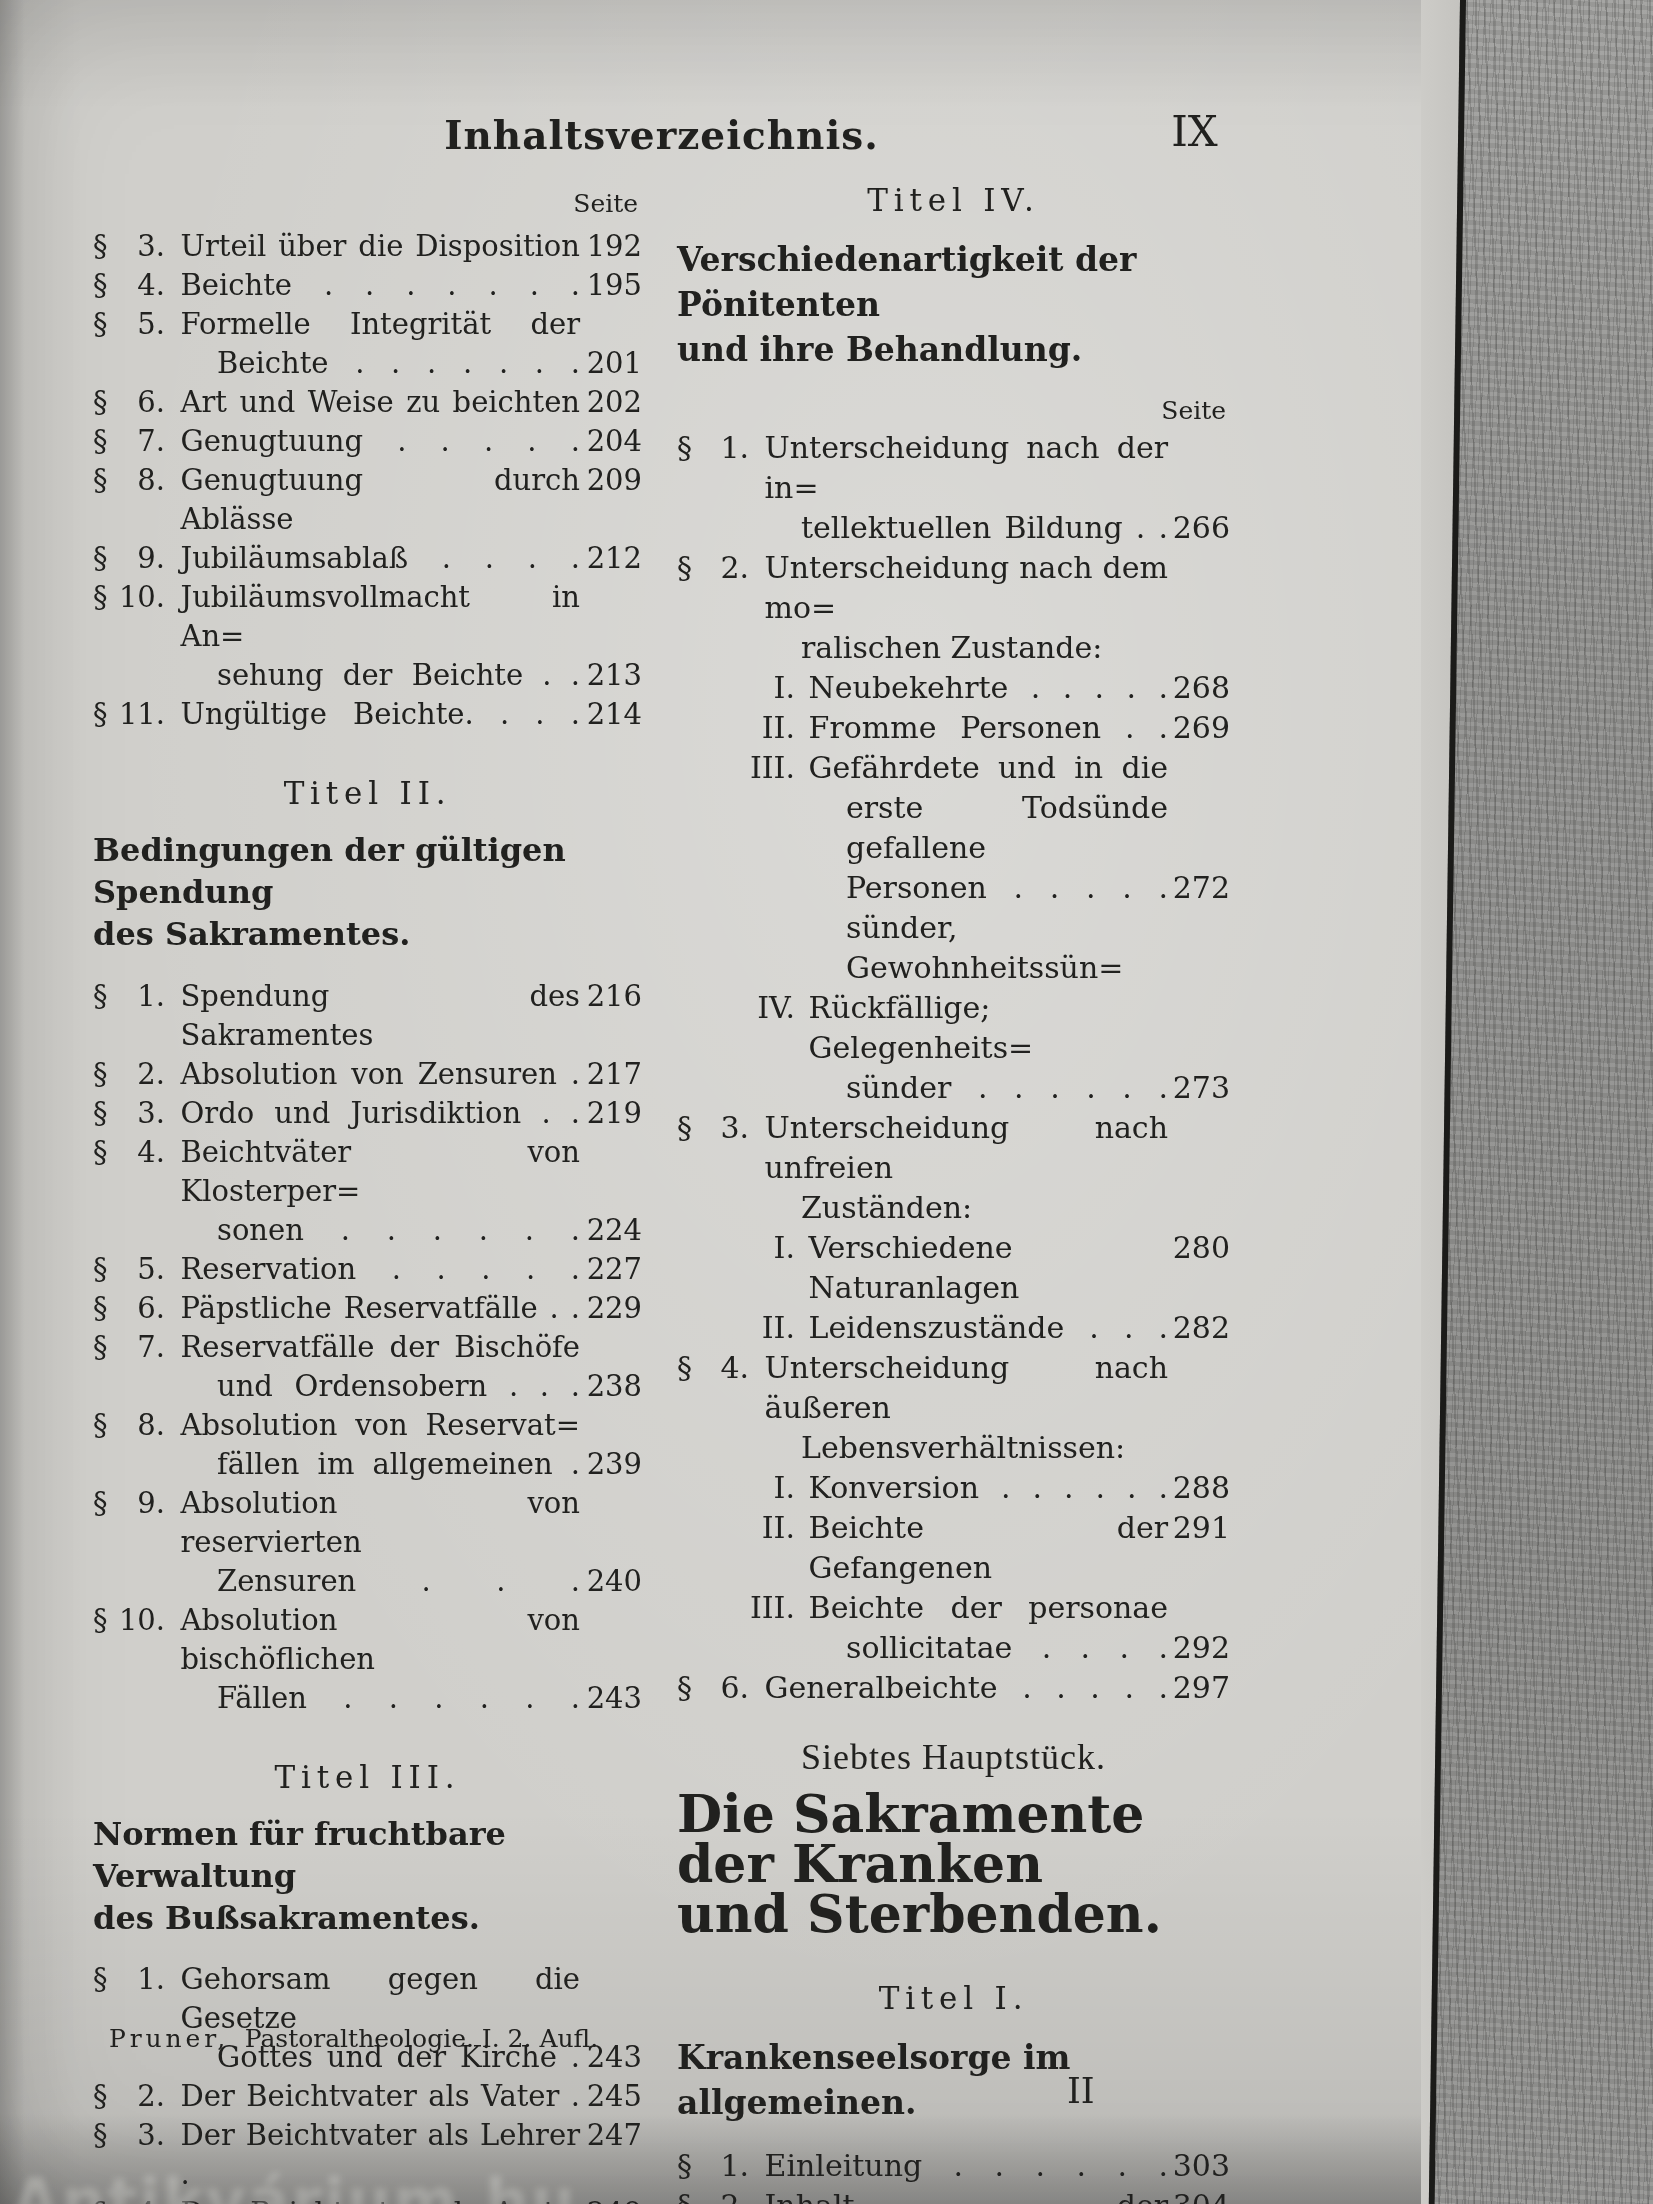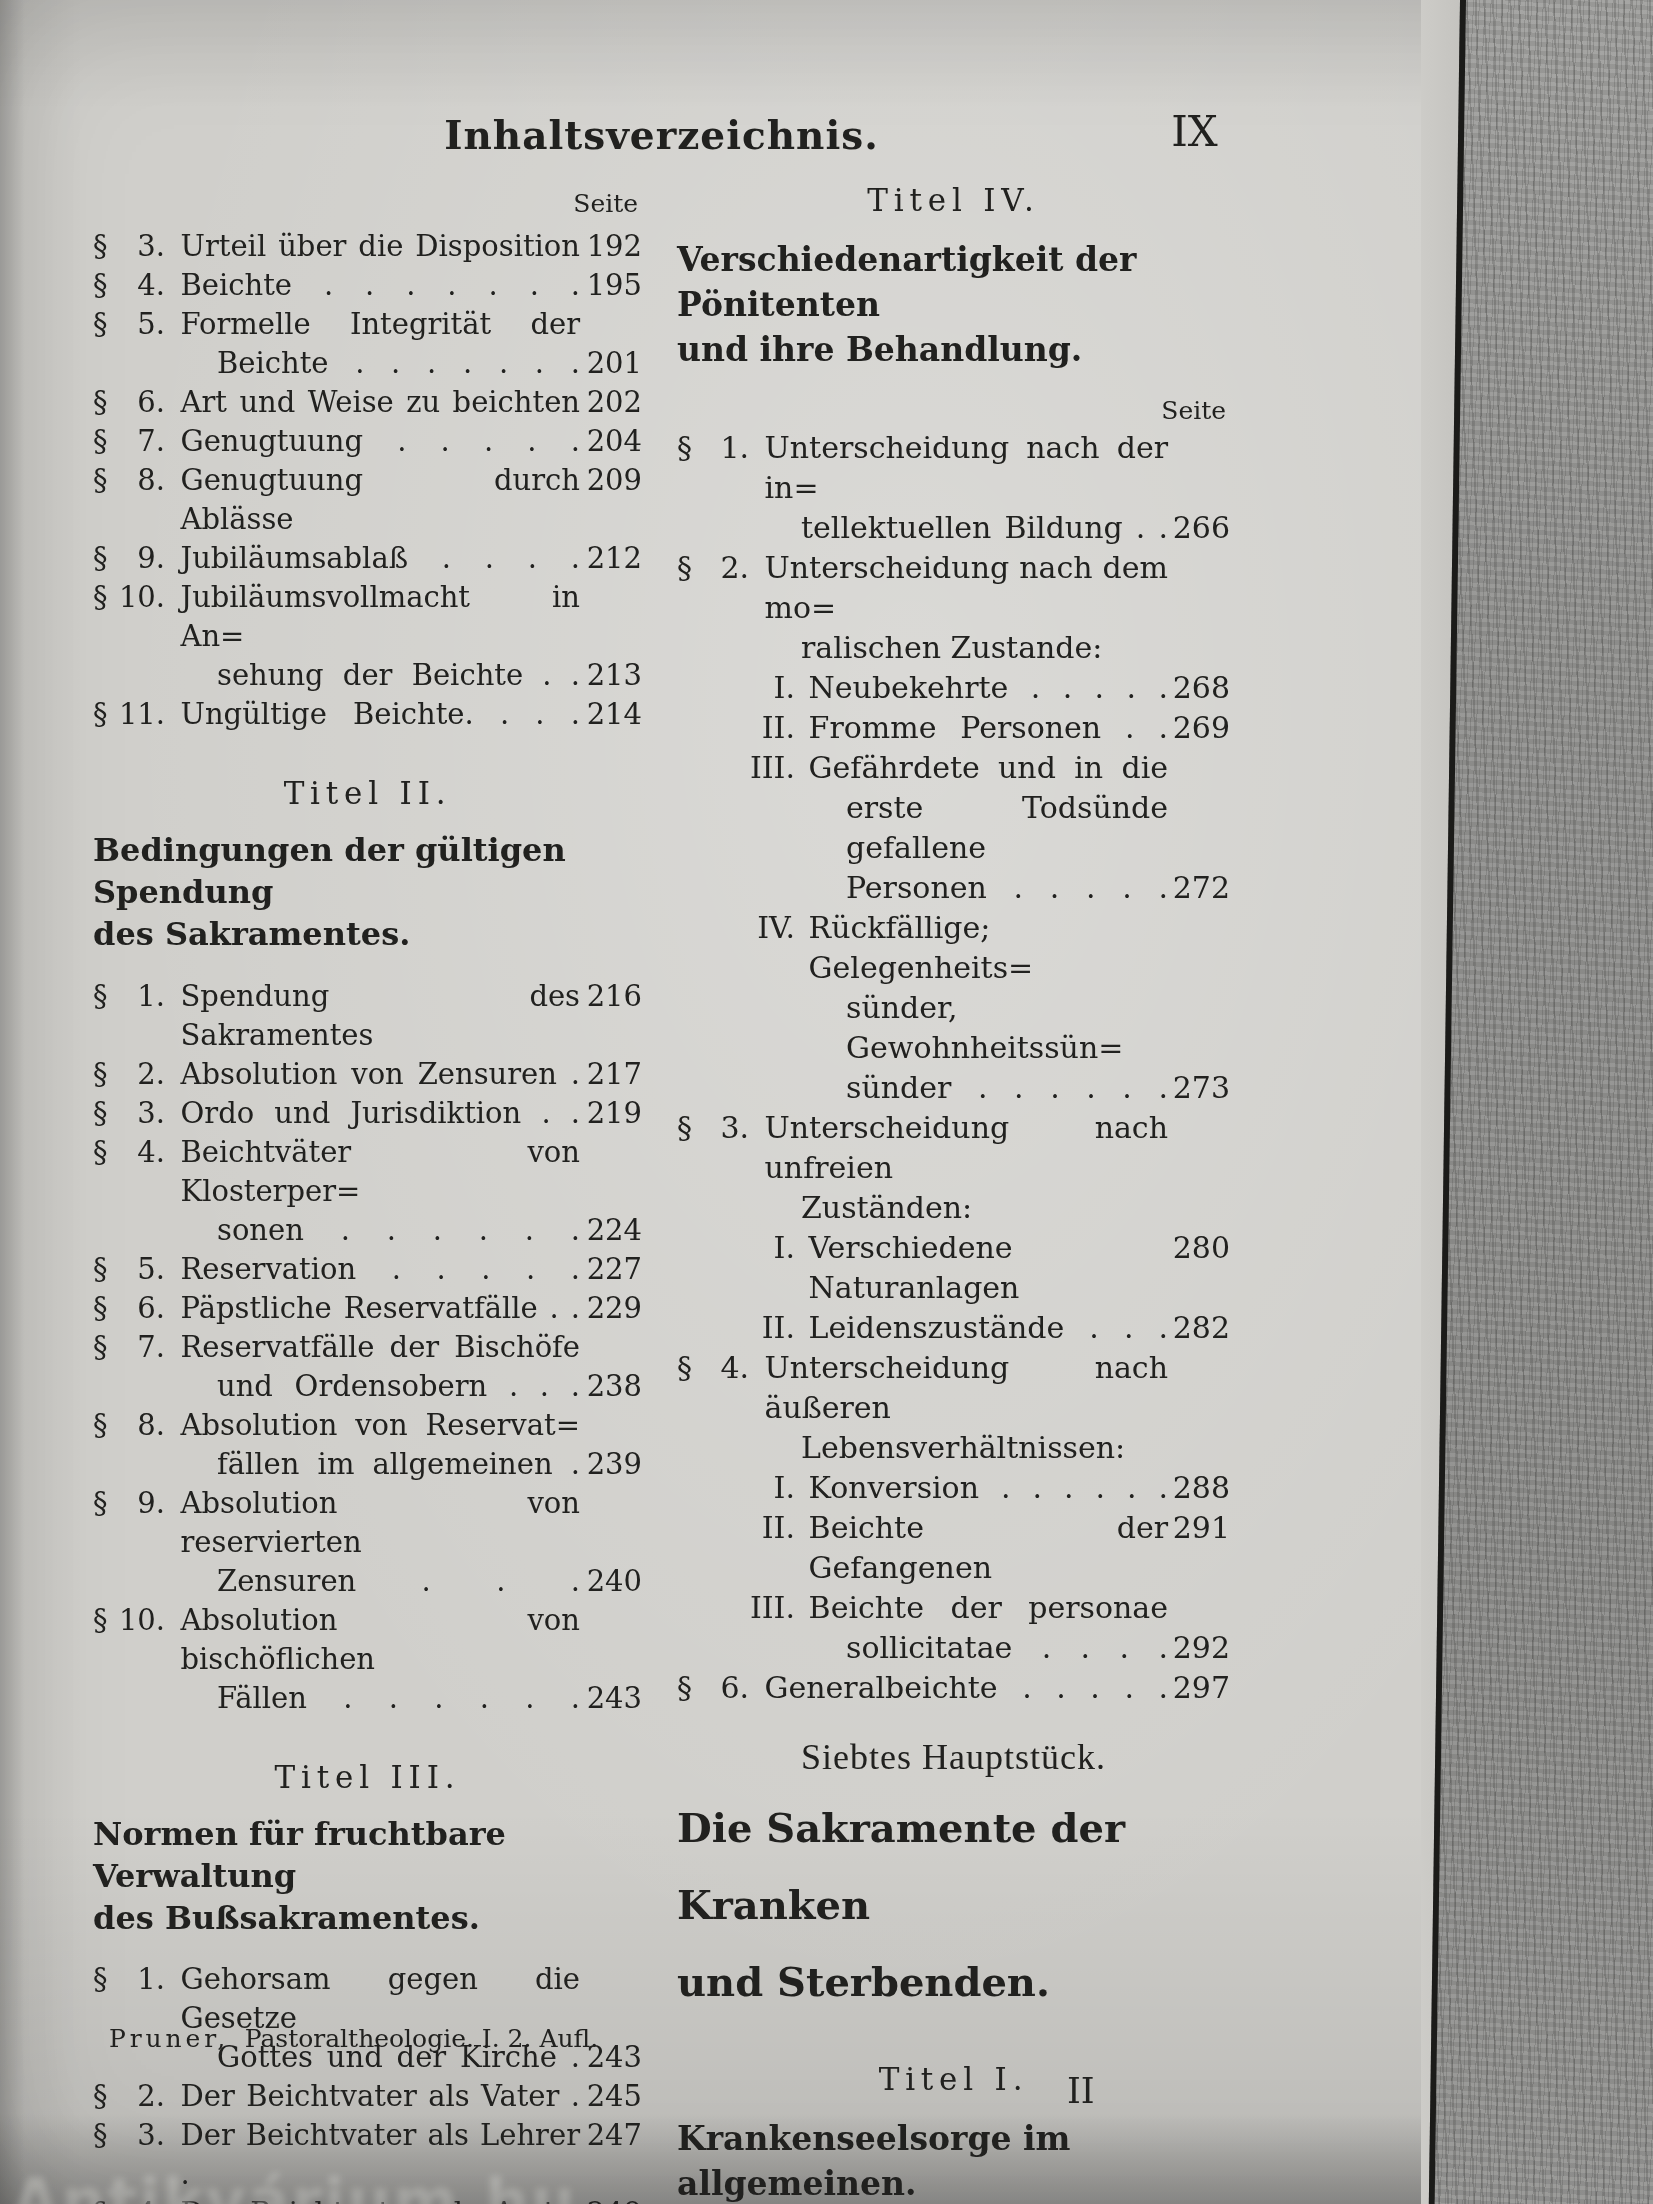--- a/index.html
+++ b/index.html
@@ -31,21 +31,21 @@
   .col-left{left:93px;top:186px;width:549px;font-size:29px;line-height:39px;}
   .col-right{left:677px;top:180px;width:553px;font-size:30px;line-height:40px;}
 
   .b-seite{font-size:25px;line-height:35px;text-align:right;margin-bottom:5.8px;padding-right:3.9px;}
   .col-right .b-seite{margin-bottom:0;}
 
   .b-titel{text-align:center;letter-spacing:5.8px;margin:39px 0 15.5px;font-size:31px;line-height:41px;}
   .col > .b-titel:first-child{margin-top:0;}
   .b-heading{font-weight:bold;text-align:left;margin:0 0 21.3px;font-size:32px;line-height:42px;}
   .col-right .b-heading{font-size:33px;line-height:45px;}
-  .col-right .b-heading.big{font-size:40px;line-height:77px;margin:9.7px 0 0;}
+  .col-right .b-heading.big{font-size:52px;line-height:50px;margin:9.7px 0 0;}
   .b-haupt{text-align:center;font-size:36px;line-height:45px;margin-top:27px;letter-spacing:1px;font-family:Liberation Serif, serif;}
 
   .row{display:flex;align-items:baseline;}
   .sign{width:25px;flex:none;}
   .num{width:47px;flex:none;text-align:right;margin-right:15.5px;}
   .sp-cont{width:124px;flex:none;}
   .sp-sub{width:60px;flex:none;}
   .num-sub{width:58px;flex:none;text-align:right;margin-right:13.6px;}
   .sp-subcont{width:169px;flex:none;}
   .text{flex:1;text-align:justify;text-align-last:justify;}
@@ -328,28 +328,28 @@
           <span class="sp-subcont"></span>
           <span class="text">erste Todsünde gefallene</span>
           <span class="pgnum"></span>
         </div>
         <div class="row">
           <span class="sp-subcont"></span>
           <span class="text">Personen . . . . .</span>
           <span class="pgnum">272</span>
         </div>
         <div class="row">
+          <span class="sp-subcont"></span>
+          <span class="text">sünder, Gewohnheitssün=</span>
+          <span class="pgnum"></span>
+        </div>
+        <div class="row">
           <span class="sp-sub"></span>
           <span class="num-sub">IV.</span>
           <span class="text">Rückfällige; Gelegenheits=</span>
-          <span class="pgnum"></span>
-        </div>
-        <div class="row">
-          <span class="sp-subcont"></span>
-          <span class="text">sünder, Gewohnheitssün=</span>
           <span class="pgnum"></span>
         </div>
         <div class="row">
           <span class="sp-subcont"></span>
           <span class="text">sünder . . . . . .</span>
           <span class="pgnum">273</span>
         </div>
         <div class="row">
           <span class="sign">§</span>
           <span class="num">3.</span>

